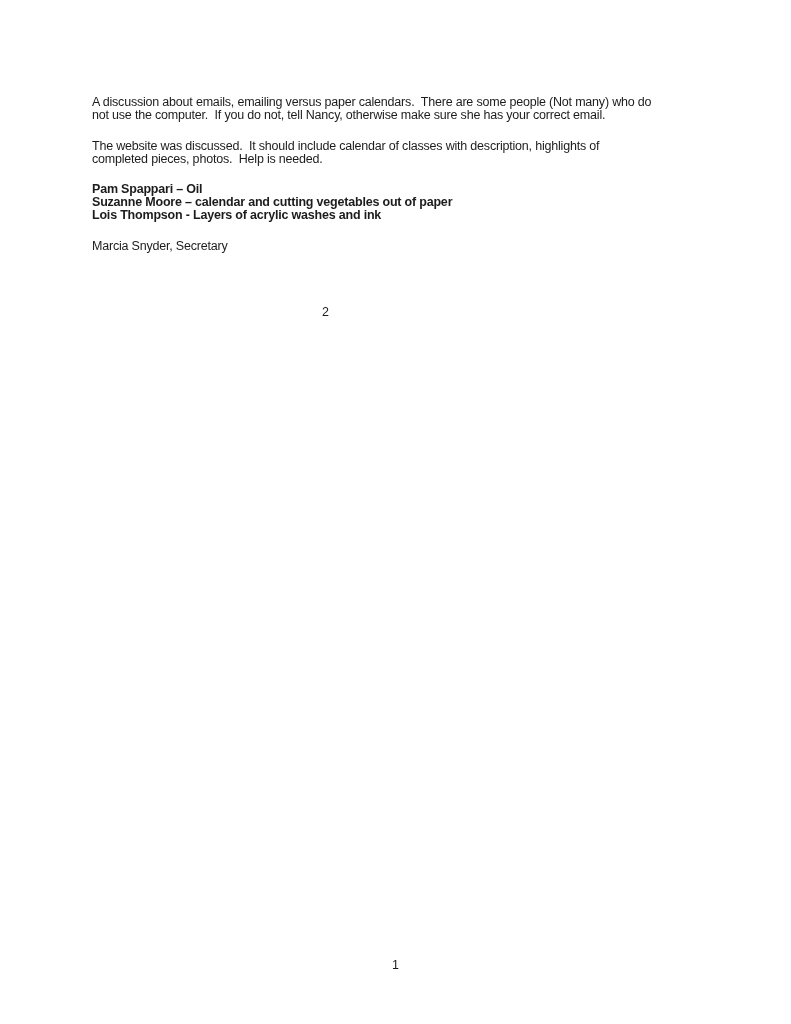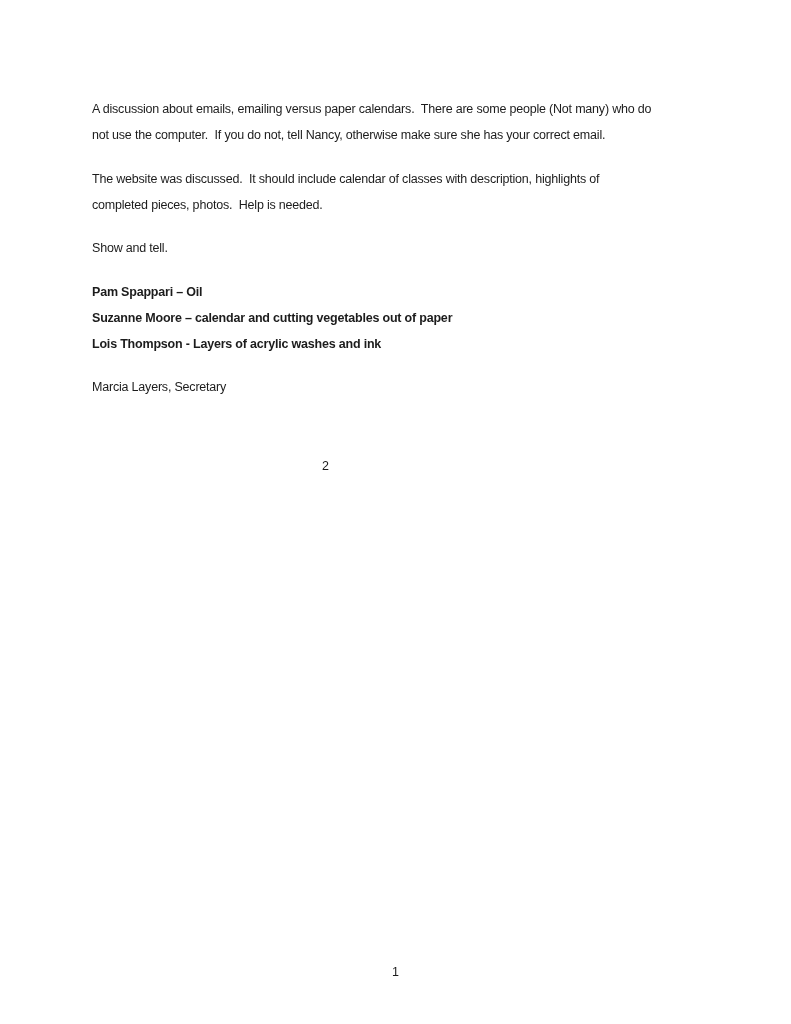--- a/index.html
+++ b/index.html
@@ -8,21 +8,21 @@
     background: #ffffff;
   }
   .page {
     position: relative;
     width: 791px;
     height: 1024px;
     background: #ffffff;
     overflow: hidden;
     font-family: "Liberation Sans", "DejaVu Sans", sans-serif;
     font-size: 12.5px;
-    line-height: 26px;
+    line-height: 13px;
     letter-spacing: -0.2px;
     color: #1c1c1c;
   }
   .content {
     position: absolute;
     top: 96px;
     left: 92px;
     width: 684px;
   }
   .para {
@@ -59,29 +59,28 @@
 
 <div class="page">
   <div class="content">
 
     <p class="para">A discussion about emails, emailing versus paper calendars.  There are some people (Not many) who do
 not use the computer.  If you do not, tell Nancy, otherwise make sure she has your correct email.</p>
 
     <p class="para">The website was discussed.  It should include calendar of classes with description, highlights of
 completed pieces, photos.  Help is needed.</p>
 
-    <p class="para">Show and tell.</p>
 
     <div class="list">
       <div class="list-item">Pam Spappari – Oil</div>
       <div class="list-item">Suzanne Moore – calendar and cutting vegetables out of paper</div>
       <div class="list-item">Lois Thompson - Layers of acrylic washes and ink</div>
     </div>
 
-    <p class="para mb3">Marcia Layers, Secretary</p>
+    <p class="para mb3">Marcia Snyder, Secretary</p>
 
 
     <p class="inline-pg">2</p>
 
   </div>
 
   <div class="footer-pg">1</div>
 </div>
 
 </body></html>

